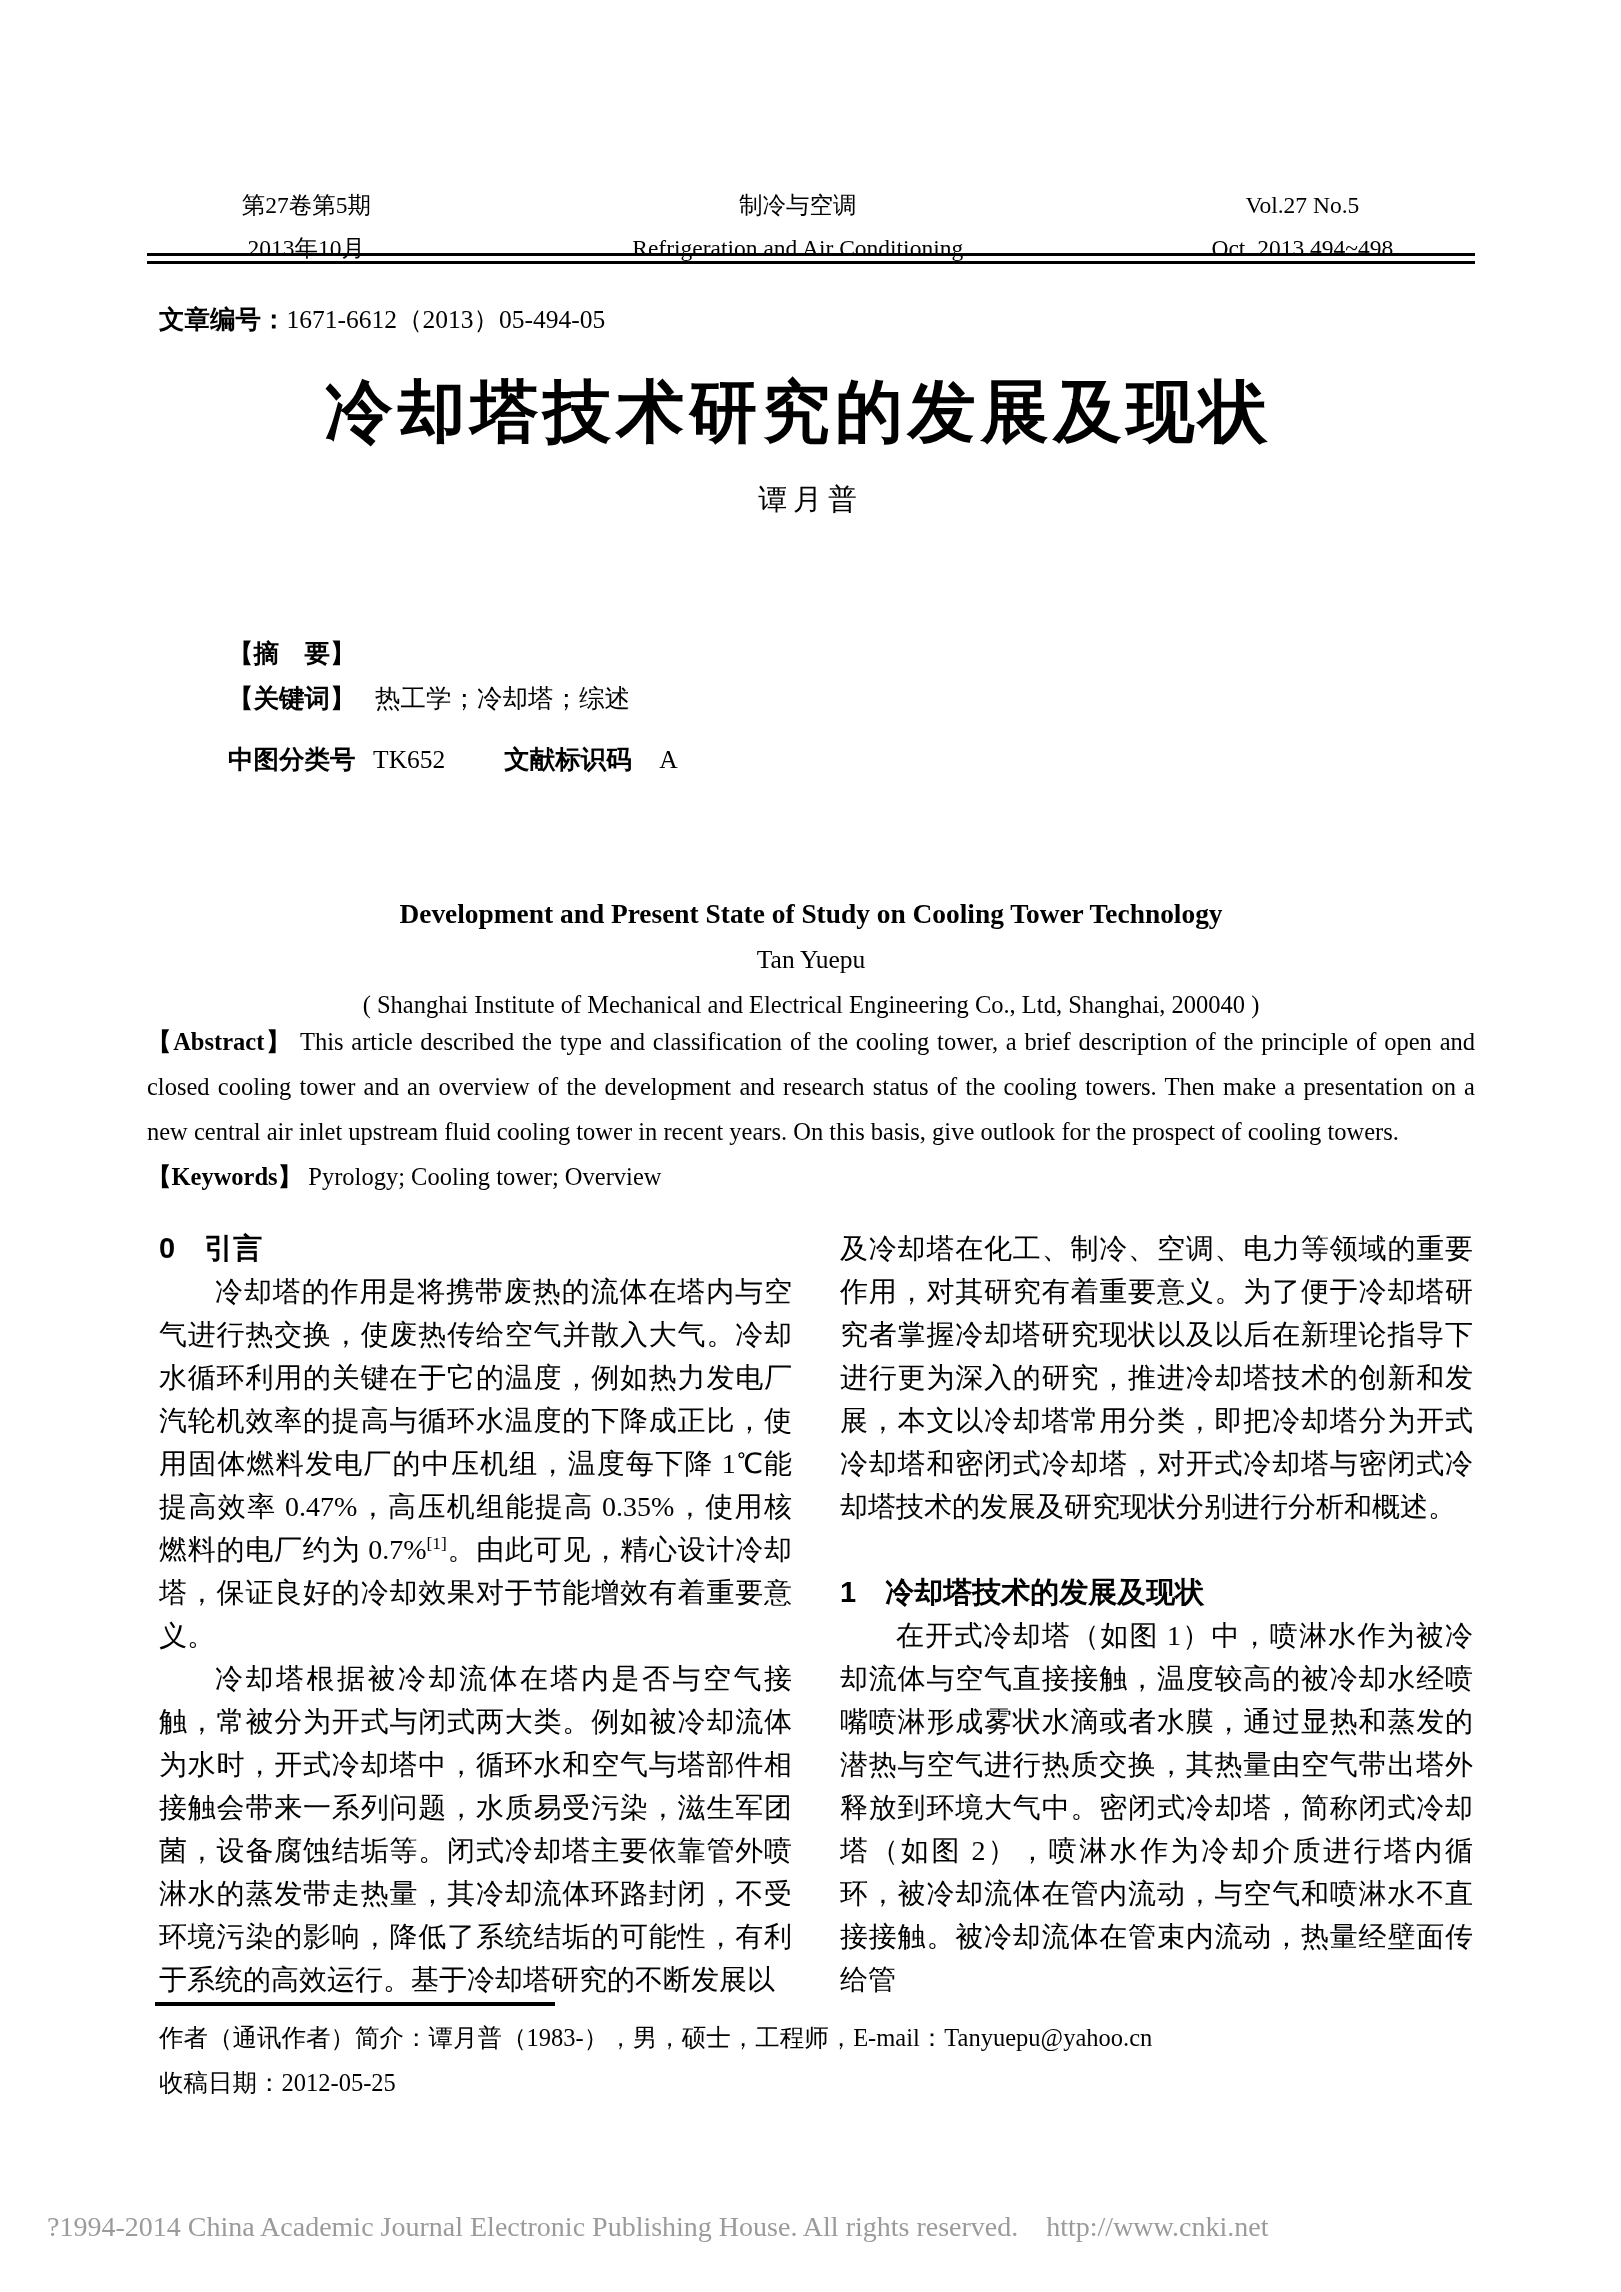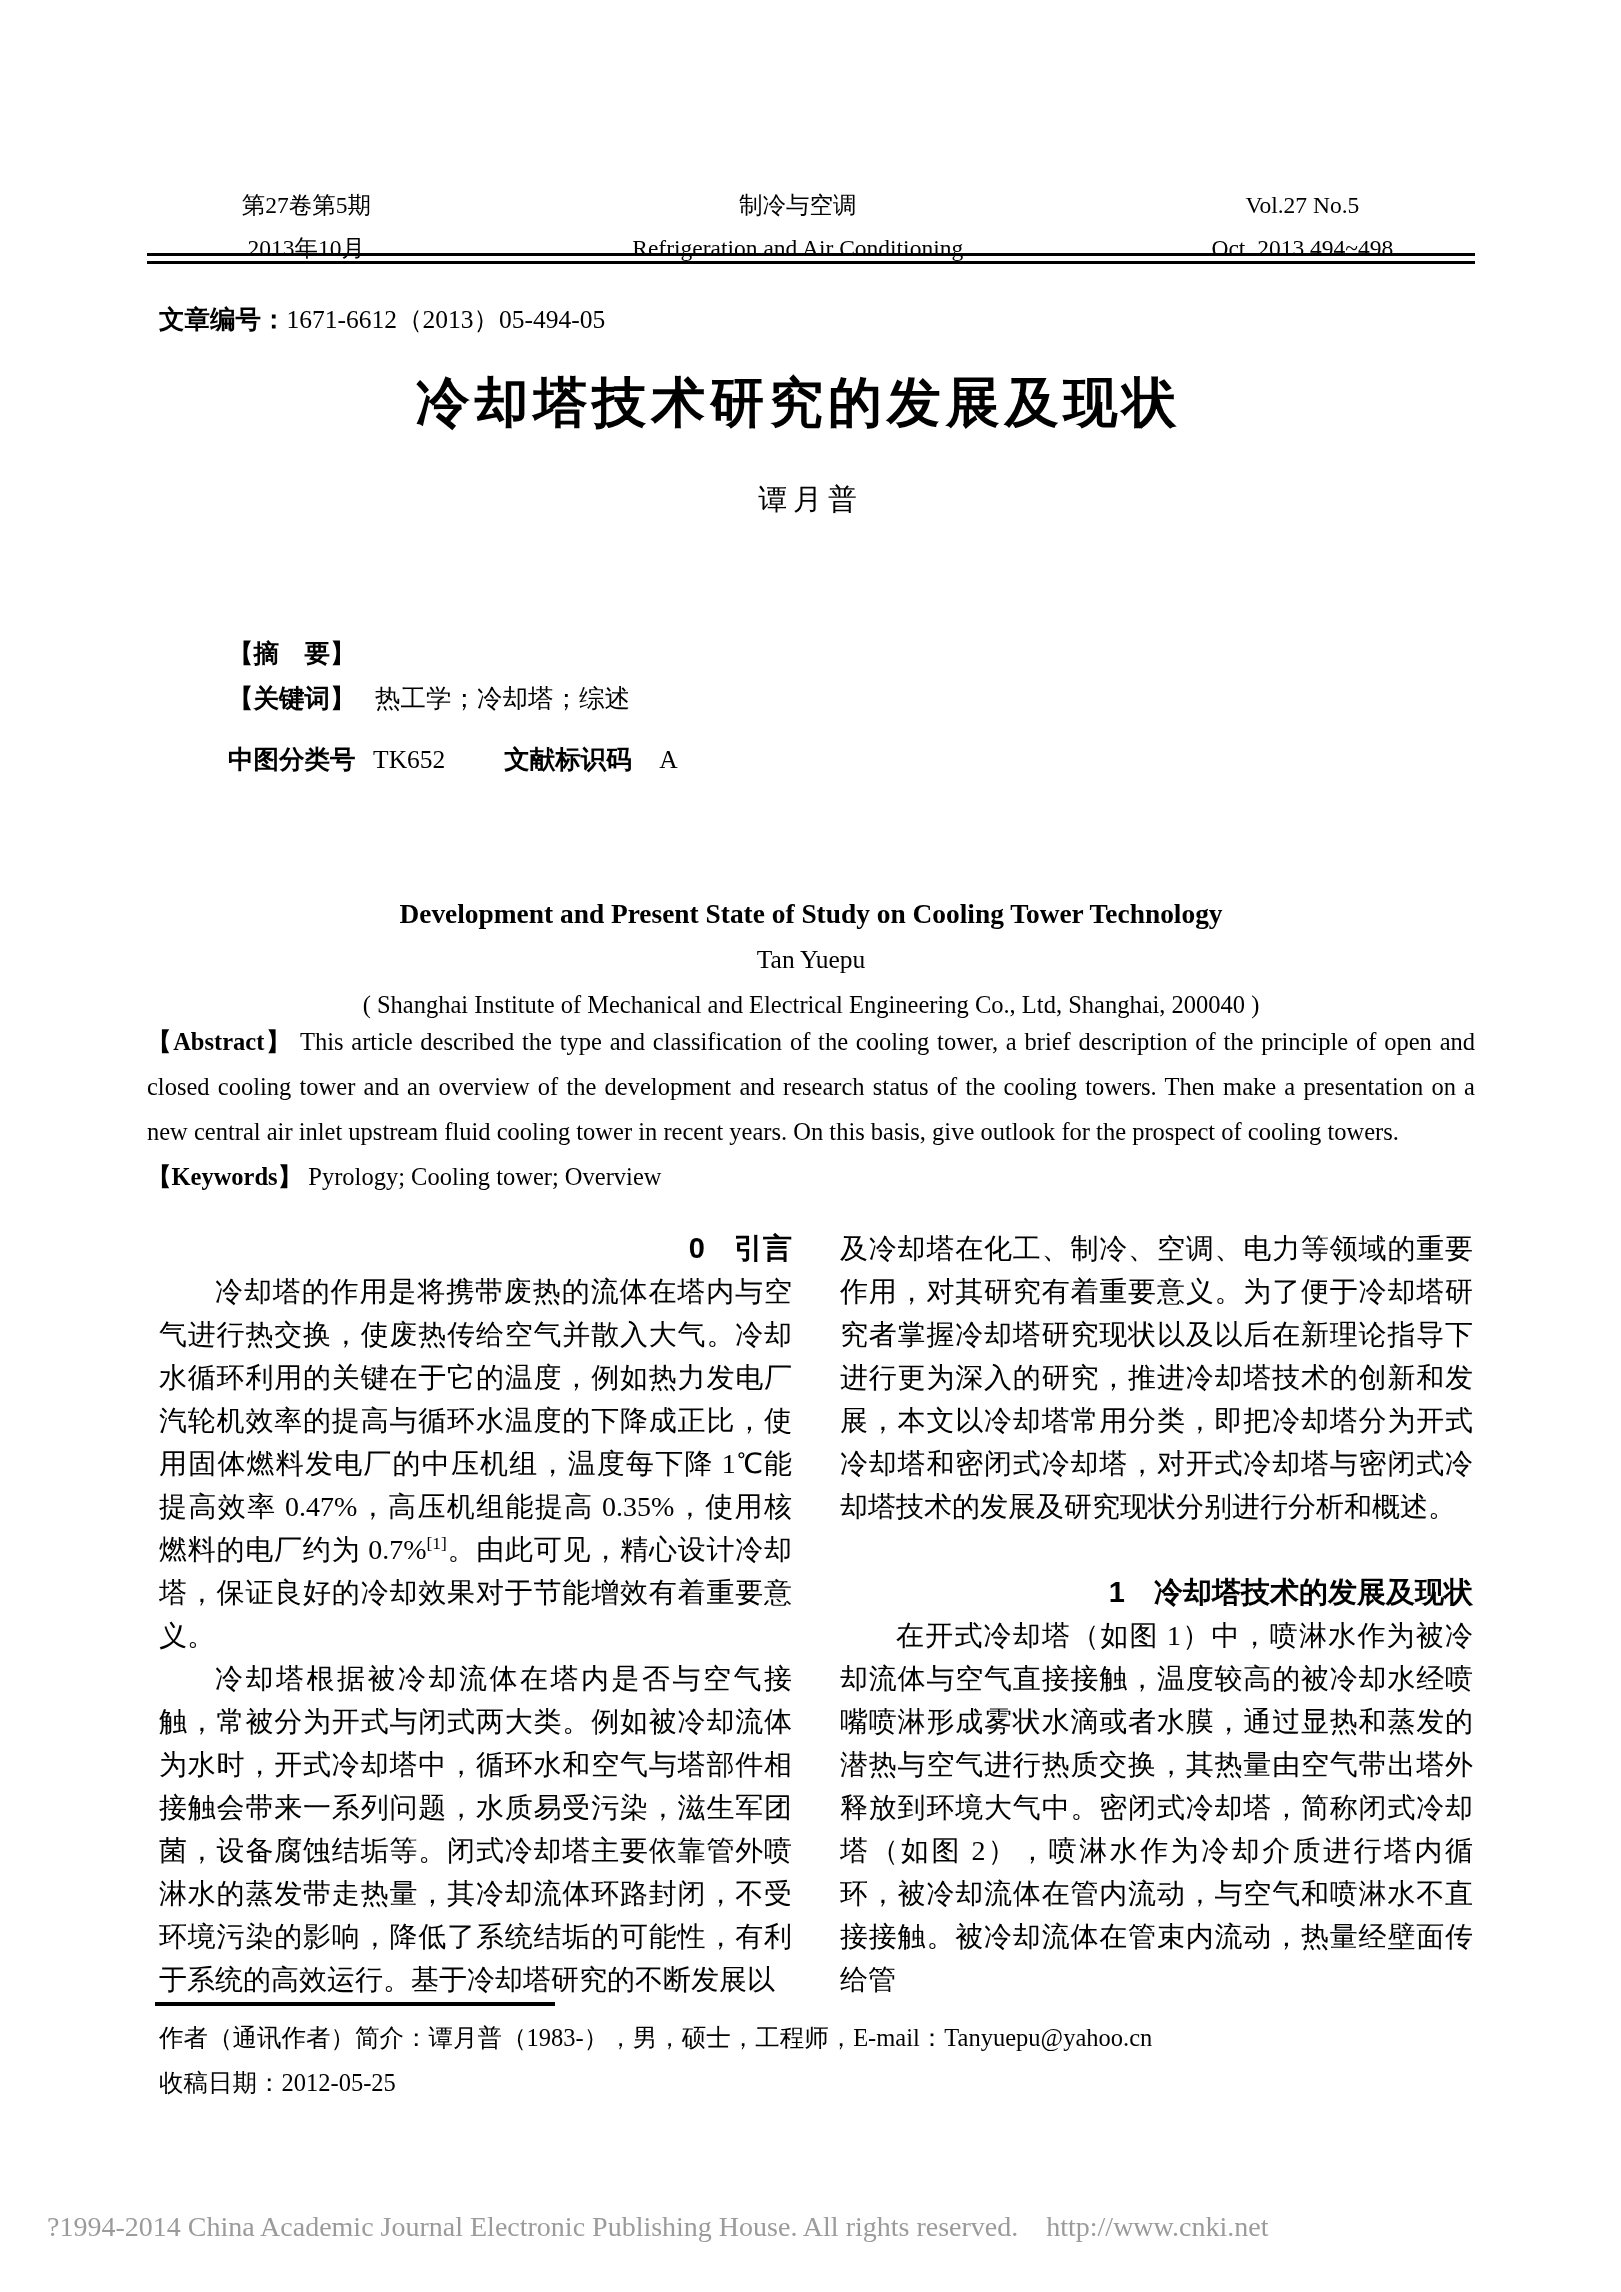--- a/index.html
+++ b/index.html
@@ -28,21 +28,21 @@
     position:absolute; top:253px; left:147px; width:1328px;
     height:4.9px; border-top:3.9px solid #000; border-bottom:3.9px solid #000;
   }
 
   .article-no { position:absolute; top:302px; left:159px; font-size:25.5px; }
   .article-no .lbl { font-family:"Liberation Sans",sans-serif; font-weight:bold; }
 
   .title-cn {
     position:absolute; top:367px; left:0; width:1597px;
     text-align:center; font-family:"Liberation Sans",sans-serif;
-    font-weight:bold; font-size:54px; letter-spacing:4.9px;
+    font-weight:bold; font-size:68px; letter-spacing:4.9px;
   }
   .author-cn {
     position:absolute; top:480px; left:0; width:1621px;
     text-align:center; font-size:29px; letter-spacing:5.9px;
   }
 
   
   .abstract-cn {
     position:absolute; top:631px; left:228px; width:1247px;
     font-size:25.5px; line-height:45px;
@@ -75,21 +75,21 @@
 
   
   .col {
     position:absolute; top:1227px; width:633px;
     font-size:28px; line-height:43px; text-align:justify;
   }
   .col-left { left:159px; }
   .col-right { left:840px; }
   .col h3 {
     margin:0; font-family:"Liberation Sans",sans-serif;
-    font-weight:bold; font-size:29px; line-height:43px; text-align:right;
+    font-weight:bold; font-size:29px; line-height:43px; text-align:left;
   }
   .col p { margin:0; }
   .col p.indent { text-indent:2em; }
   .col .h-gap { margin-top:43px; }
   sup { font-size:0.62em; line-height:0; vertical-align:super; }
 
   
   .footnote-rule {
     position:absolute; top:2002px; left:155px; width:400px; height:3.9px; background:#000;
   }

